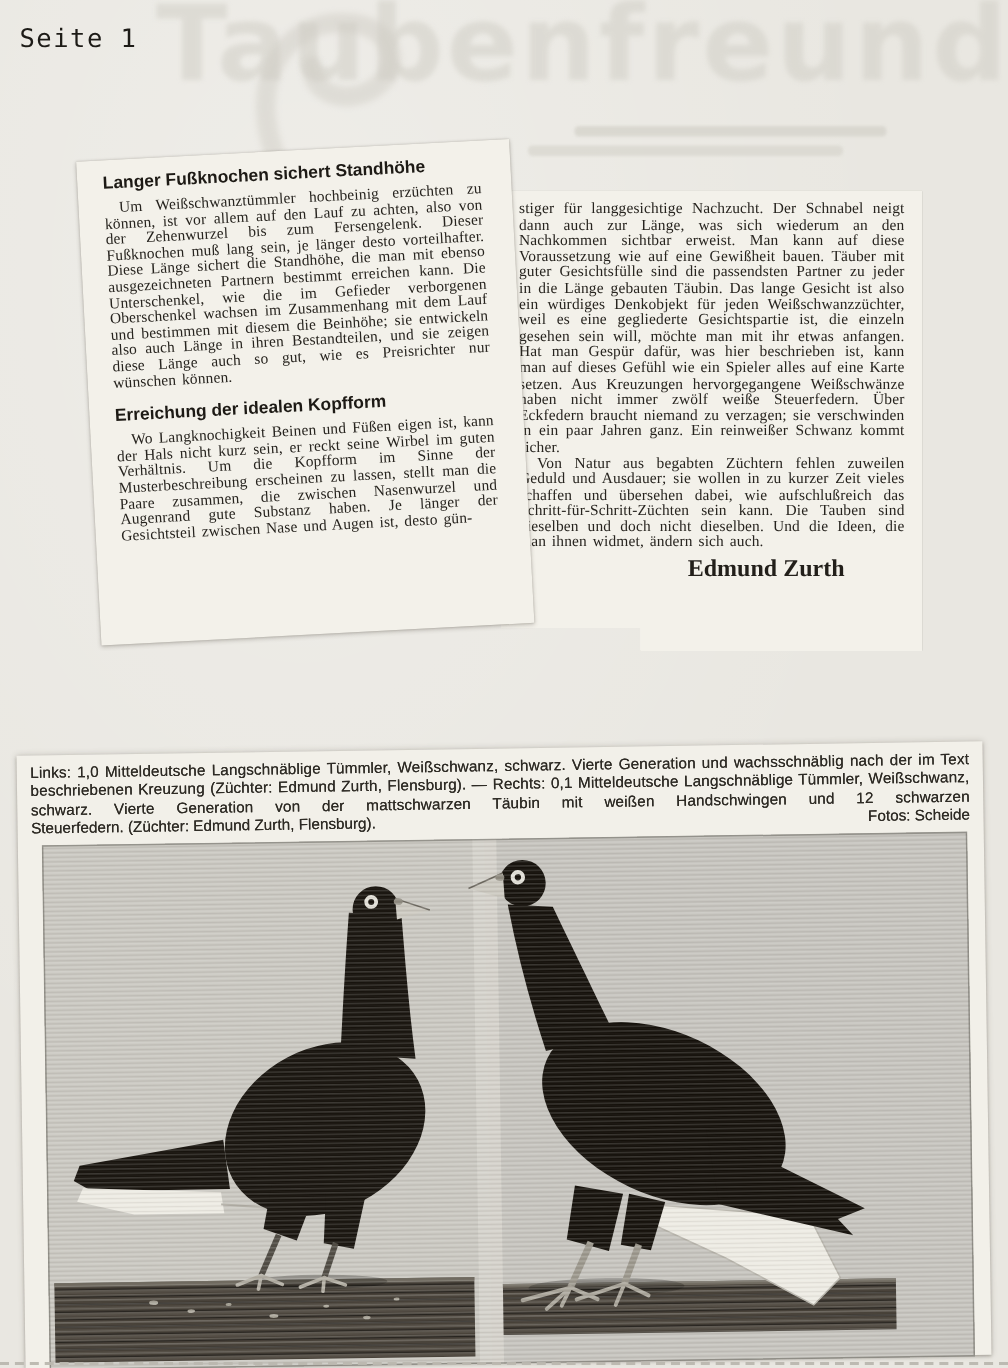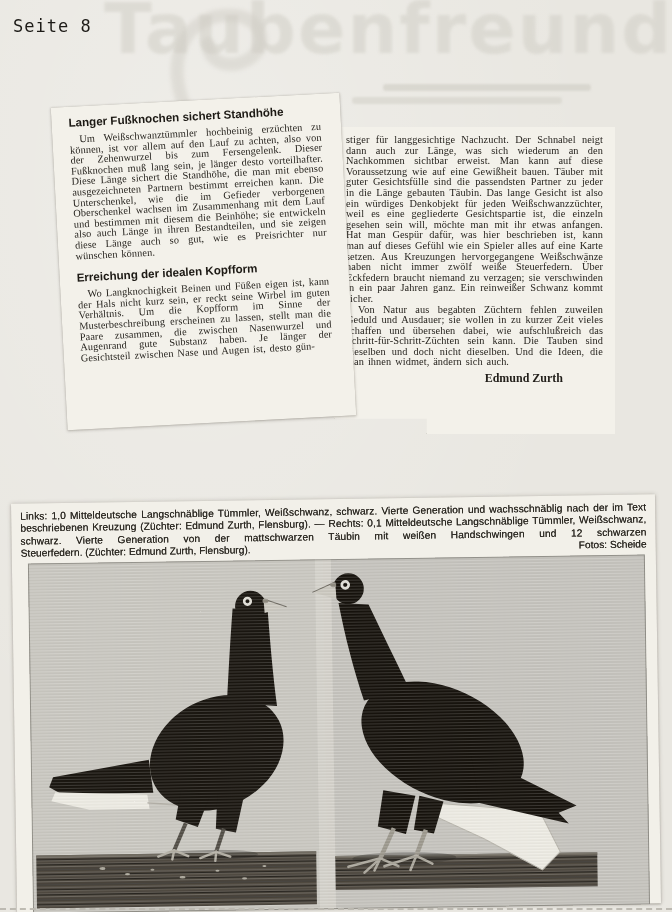--- a/index.html
+++ b/index.html
@@ -70,21 +70,21 @@
   .clip-left .p2{text-indent:10px;}
   .clip-right{
     left:334px;top:127px;width:281px;height:307px;
     padding:8px 12px 0 12px;box-sizing:border-box;
     clip-path:polygon(0 0,100% 0,100% 100%,33% 100%,33% 95%,0 95%);
     z-index:1;
   }
   .clip-right .p2{text-indent:12px;}
   .byline{
     margin-top:3px;padding-right:40px;
-    text-align:right;font-weight:bold;font-size:12px;color:#221f1a;
+    text-align:right;font-weight:bold;font-size:16px;color:#221f1a;
   }
 
   
   .photo-clip{
     position:absolute;left:14px;top:499px;width:644px;height:409px;
     background:#f2f0e9;
     box-shadow:0 0 4px rgba(70,64,52,.25), 0 1px 2px rgba(70,64,52,.3);
     transform:rotate(-0.85deg);
     box-sizing:border-box;
     padding:7px 9px 0 9px;
@@ -122,21 +122,21 @@
 <body>
 
 <div class="page">
 
   <div class="masthead-ghost">Taubenfreund</div>
 
   <svg class="masthead-ornament" viewBox="0 0 130 130" width="130" height="130">
     <path d="M42 122 C 8 62, 36 8, 88 16 C 120 22, 118 58, 86 64 C 70 66, 58 58, 58 44" stroke="#cdcac2" stroke-width="13" fill="none" stroke-linecap="round"></path>
   </svg>
 
-  <div class="page-label">Seite 8</div>
+  <div class="page-label">Seite 1</div>
 
   <div class="bleed-line b1"></div>
   <div class="bleed-line b2"></div>
 
   <article class="clip clip-left">
     <h3>Langer Fußknochen sichert Standhöhe</h3>
     <p class="p1">Um Weißschwanztümmler hochbeinig erzüchten zu können, ist vor allem auf den Lauf zu achten, also von der Zehenwurzel bis zum Fersengelenk. Dieser Fußknochen muß lang sein, je länger desto vorteilhafter. Diese Länge sichert die Standhöhe, die man mit ebenso ausgezeichneten Partnern bestimmt erreichen kann. Die Unterschenkel, wie die im Gefieder verborgenen Oberschenkel wachsen im Zusammenhang mit dem Lauf und bestimmen mit diesem die Beinhöhe; sie entwickeln also auch Länge in ihren Bestandteilen, und sie zeigen diese Länge auch so gut, wie es Preisrichter nur wünschen können.</p>
     <h3 class="h2">Erreichung der idealen Kopfform</h3>
     <p class="p2">Wo Langknochigkeit Beinen und Füßen eigen ist, kann der Hals nicht kurz sein, er reckt seine Wirbel im guten Verhältnis. Um die Kopfform im Sinne der Musterbeschreibung erscheinen zu lassen, stellt man die Paare zusammen, die zwischen Nasenwurzel und Augenrand gute Substanz haben. Je länger der Gesichtsteil zwischen Nase und Augen ist, desto gün-</p>
   </article>

